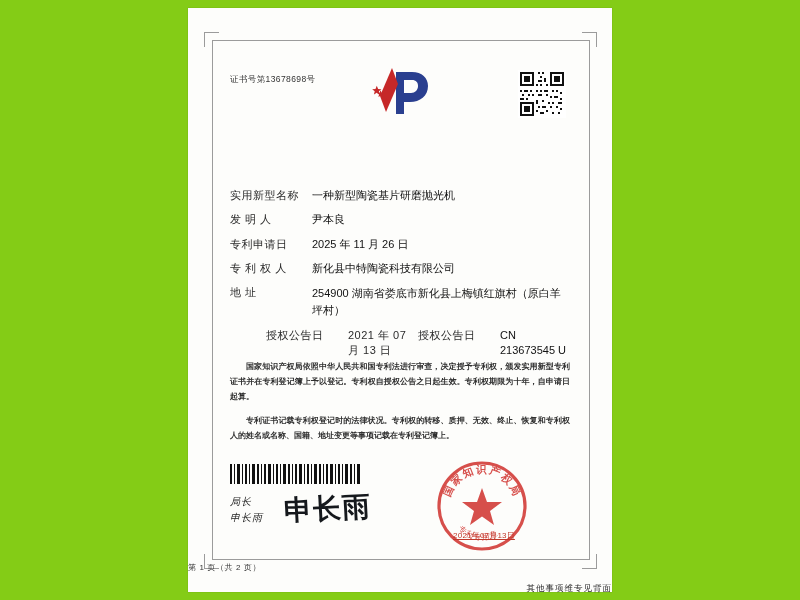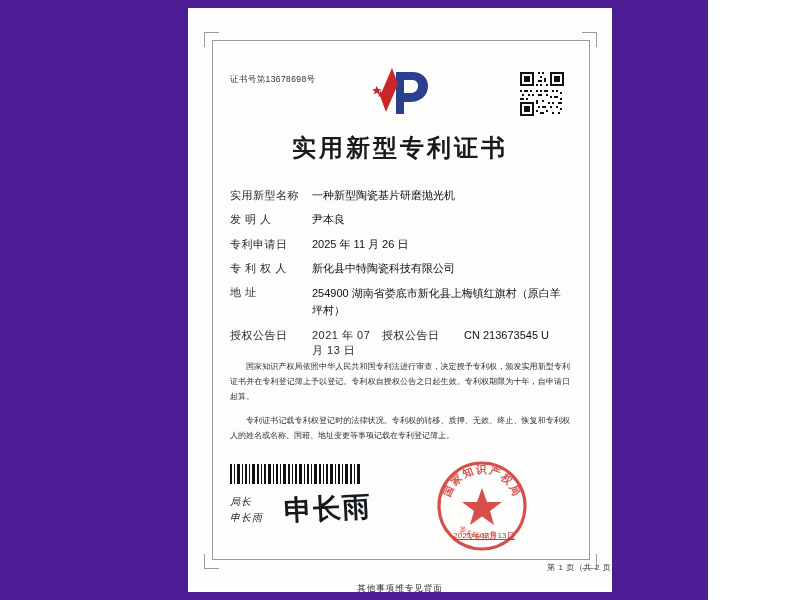--- a/index.html
+++ b/index.html
@@ -5,23 +5,23 @@
   html, body {
     margin: 0;
     padding: 0;
     width: 800px;
     height: 600px;
     background: #ffffff;
     font-family: "Liberation Sans", sans-serif;
   }
   #page {
     position: relative;
-    width: 708px;
+    width: 800px;
     height: 600px;
-    background: #4c1d95;
+    background: #84cc16;
     overflow: hidden;
   }
   
   .sheet {
     position: absolute;
     left: 188px;
     top: 8px;
     width: 424px;
     height: 584px;
     background: #fdfdfb;
@@ -108,41 +108,42 @@
   .field-label {
     width: 82px;
     flex: 0 0 82px;
     letter-spacing: 0.5px;
     color: #2b2b2b;
   }
   .field-value {
     flex: 1;
     color: #111;
   }
-  .field-row.pair { justify-content: space-between; }
+  .field-row.pair { justify-content: space-between; margin-left: 36px; }
   .field-row .second-label {
     width: 70px;
     flex: 0 0 70px;
     letter-spacing: 0.5px;
   }
   .addr-value { line-height: 1.5; }
 
   .paragraphs {
     position: absolute;
     left: 42px;
     top: 352px;
     width: 340px;
     font-size: 8px;
     line-height: 1.85;
     color: #2f2f2f;
     text-align: justify;
   }
   .paragraphs p {
     margin: 0 0 10px 0;
     text-indent: 16px;
+    font-weight: bold;
   }
 
   .barcode {
     position: absolute;
     left: 42px;
     top: 456px;
     width: 130px;
     height: 20px;
   }
   .barcode svg { display: block; }
@@ -185,34 +186,34 @@
     width: 88px;
     text-align: center;
     font-size: 8px;
     color: #c0392b;
     letter-spacing: 0.2px;
     text-decoration: underline;
   }
 
   .page-no {
     position: absolute;
-    left: 8px;
+    left: 0;
     top: 554px;
     width: 424px;
-    text-align: right;
+    text-align: left;
     font-size: 8px;
     color: #333;
     letter-spacing: 0.6px;
   }
   .footer-note {
     position: absolute;
     left: 0;
     top: 575px;
     width: 424px;
-    text-align: center;
+    text-align: right;
     font-size: 8.5px;
     color: #2b2b2b;
     letter-spacing: 1px;
   }
 </style>
 </head>
 <body>
 
 <div id="page">
 
@@ -289,21 +290,20 @@
             <rect x="42" y="38" width="2" height="2"></rect>
           <rect x="18" y="40" width="2" height="2"></rect>
             <rect x="22" y="42" width="4" height="2"></rect>
             <rect x="28" y="40" width="2" height="2"></rect>
           <rect x="34" y="42" width="2" height="2"></rect>
             <rect x="40" y="42" width="2" height="2"></rect>
         </g>
       </svg>
     </div>
 
-    <div class="title">实用新型专利证书</div>
 
     <div class="fields">
       <div class="field-row">
         <span class="field-label">实用新型名称</span>
         <span class="field-value">一种新型陶瓷基片研磨抛光机</span>
       </div>
       <div class="field-row">
         <span class="field-label">发 明 人</span>
         <span class="field-value">尹本良</span>
       </div>

